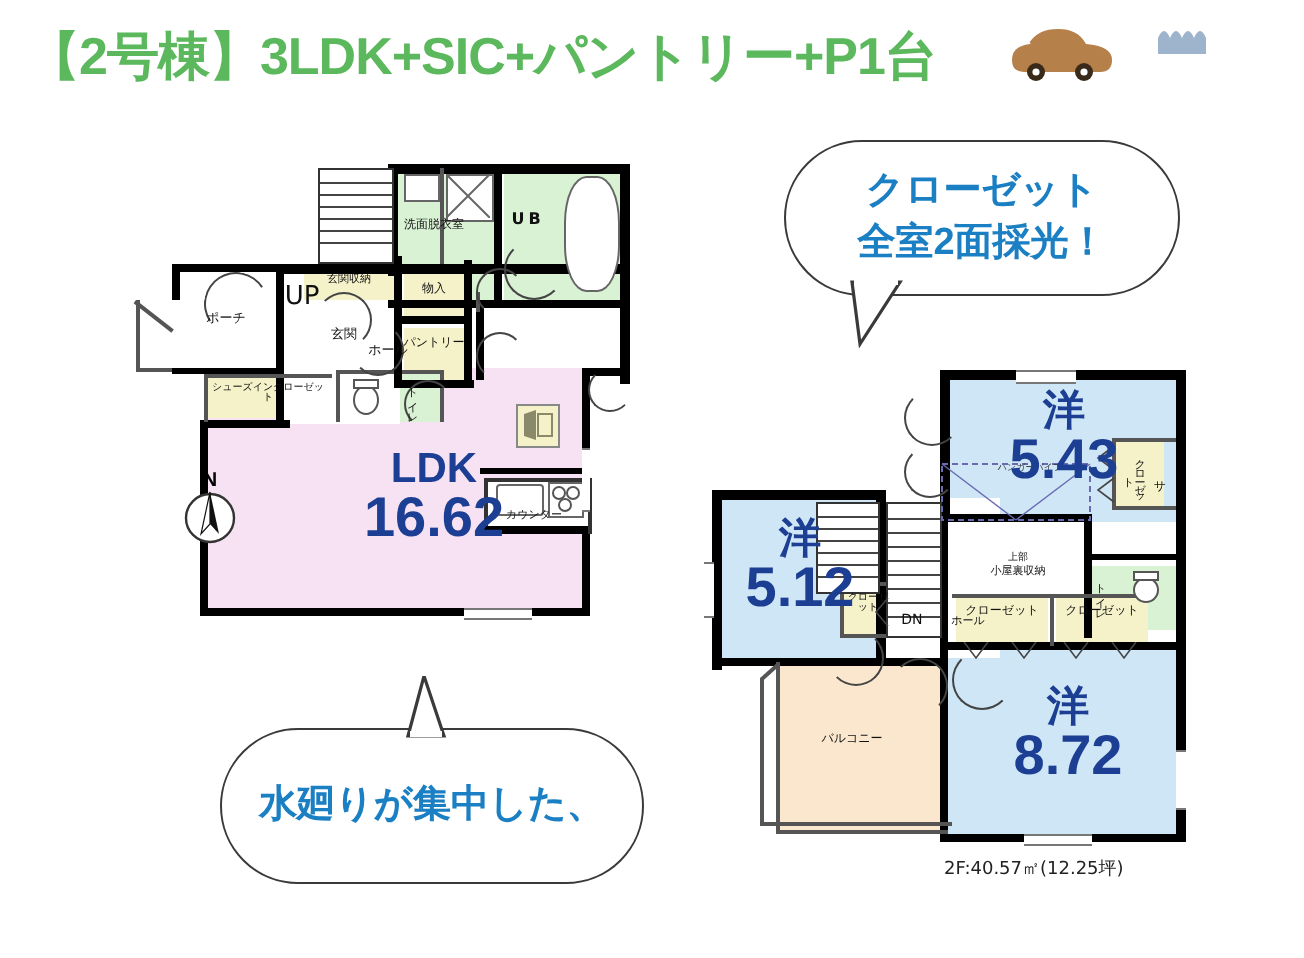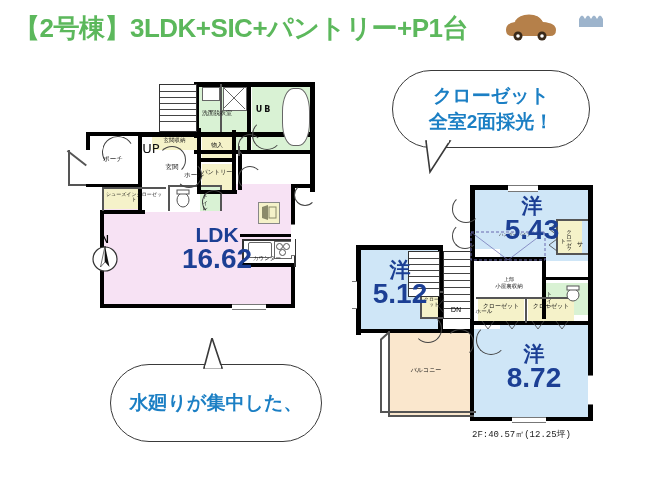--- a/index.html
+++ b/index.html
@@ -324,21 +324,21 @@
     <div class="bigroom" style="left:8px;top:74px;width:80px;">
       <span class="nm">洋</span>
       <span class="nb">5.12</span>
     </div>
     <div class="bigroom" style="left:140px;top:158px;width:84px;">
       <span class="nm">洋</span>
       <span class="nb">8.72</span>
     </div>
   </div>
 
-  <div class="arealbl" style="left:472px;top:428px;font-family:Liberation Mono, monospace;">2F:40.57㎡(12.25坪)</div>
+  <div class="arealbl" style="left:472px;top:428px;">2F:40.57㎡(12.25坪)</div>
 
   <div class="bubble" style="left:392px;top:70px;width:196px;height:76px;">
     <div class="btxt">
       <span>クローゼット</span>
       <span>全室2面採光！</span>
     </div>
   </div>
   <svg class="btail" style="left:420px;top:140px;width:46px;height:34px;" viewBox="0 0 46 34">
     <path d="M6 1 L30 1 L10 32 Z" fill="#fff" stroke="#3a3a3a" stroke-width="1.6"></path>
     <path d="M7 1 L29 1" stroke="#fff" stroke-width="3"></path>

